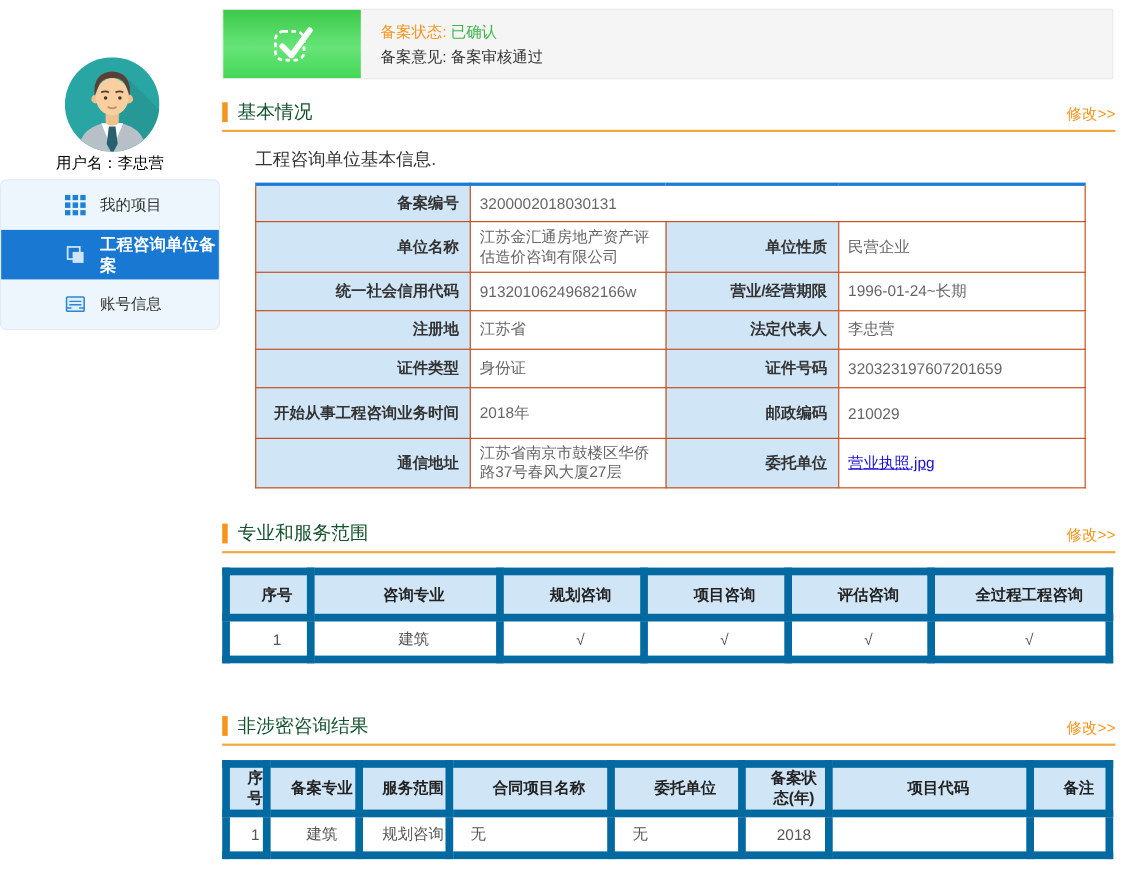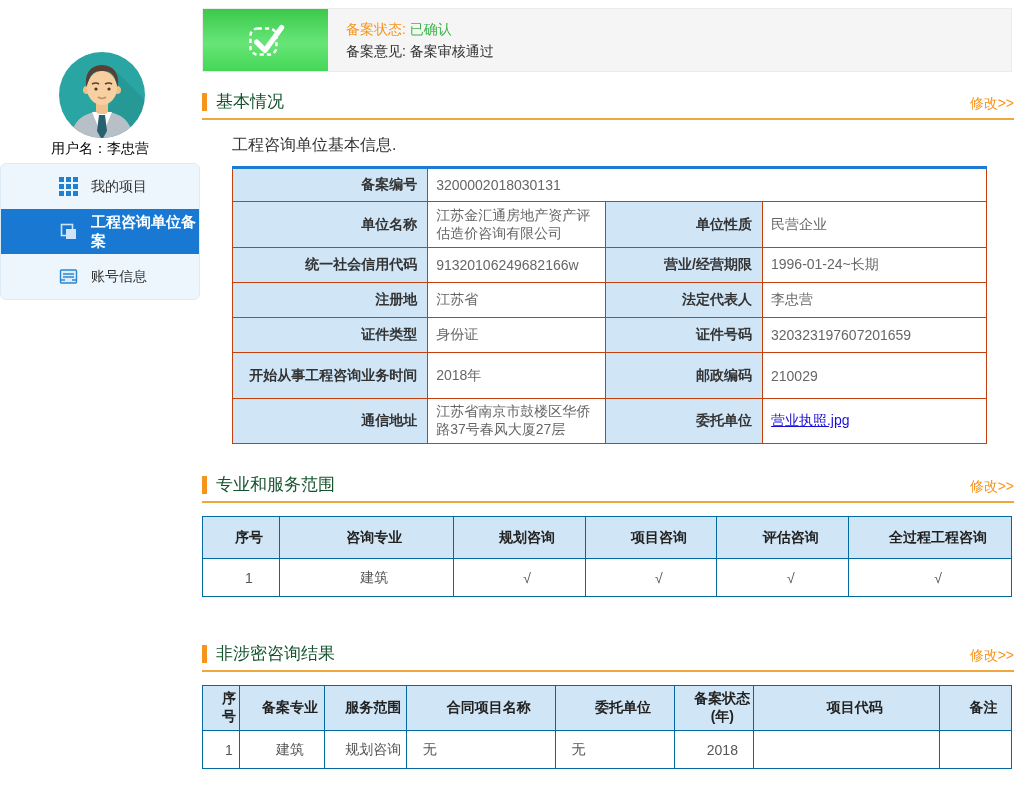--- a/index.html
+++ b/index.html
@@ -43,21 +43,21 @@
   .info-table { margin-left:30px; width:755px; border-top:3px solid #1c7bd4; }
   .info-table th, .info-table td { border:1px solid #c2410c; }
   .info-table th { background:#d0e5f6; color:#333; font-weight:bold;
                    text-align:right; padding:4px 10px 4px 6px; }
   .info-table td { color:#666; text-align:left; padding:4px 4px 4px 8px; background:#fff; }
   .c-lab1 { width:176px; } .c-val1 { width:160px; } .c-lab2 { width:142px;margin-left:20px; } .c-val2 { width:202px; }
   .h34{height:34px;} .h35{height:35px;} .h44{height:44px;padding-left:12px;} .h46{height:46px;}
   .file-link { color:#1a0dd8; text-decoration:underline; cursor:pointer; }
 
   .grid-table { width:810px; margin-top:13px; }
-  .grid-table th, .grid-table td { border:1px solid #0369a1; text-align:center;padding-left:16px; }
+  .grid-table th, .grid-table td { border:7px solid #0369a1; text-align:center;padding-left:16px; }
   .grid-table th { background:#d0e5f6; color:#222; font-weight:bold; }
   .scope-table th { height:42px; }
   .scope-table td { height:38px; color:#555; background:#fff; }
   .results-table th { height:45px; }
   .results-table td { height:38px; color:#555; background:#fff; }
   .ta-left { text-align:left !important; padding-left:8px; }
 
   .mt-sec1 { margin-top:29px; }
   .mt-sec2 { margin-top:45px; }
 </style>

